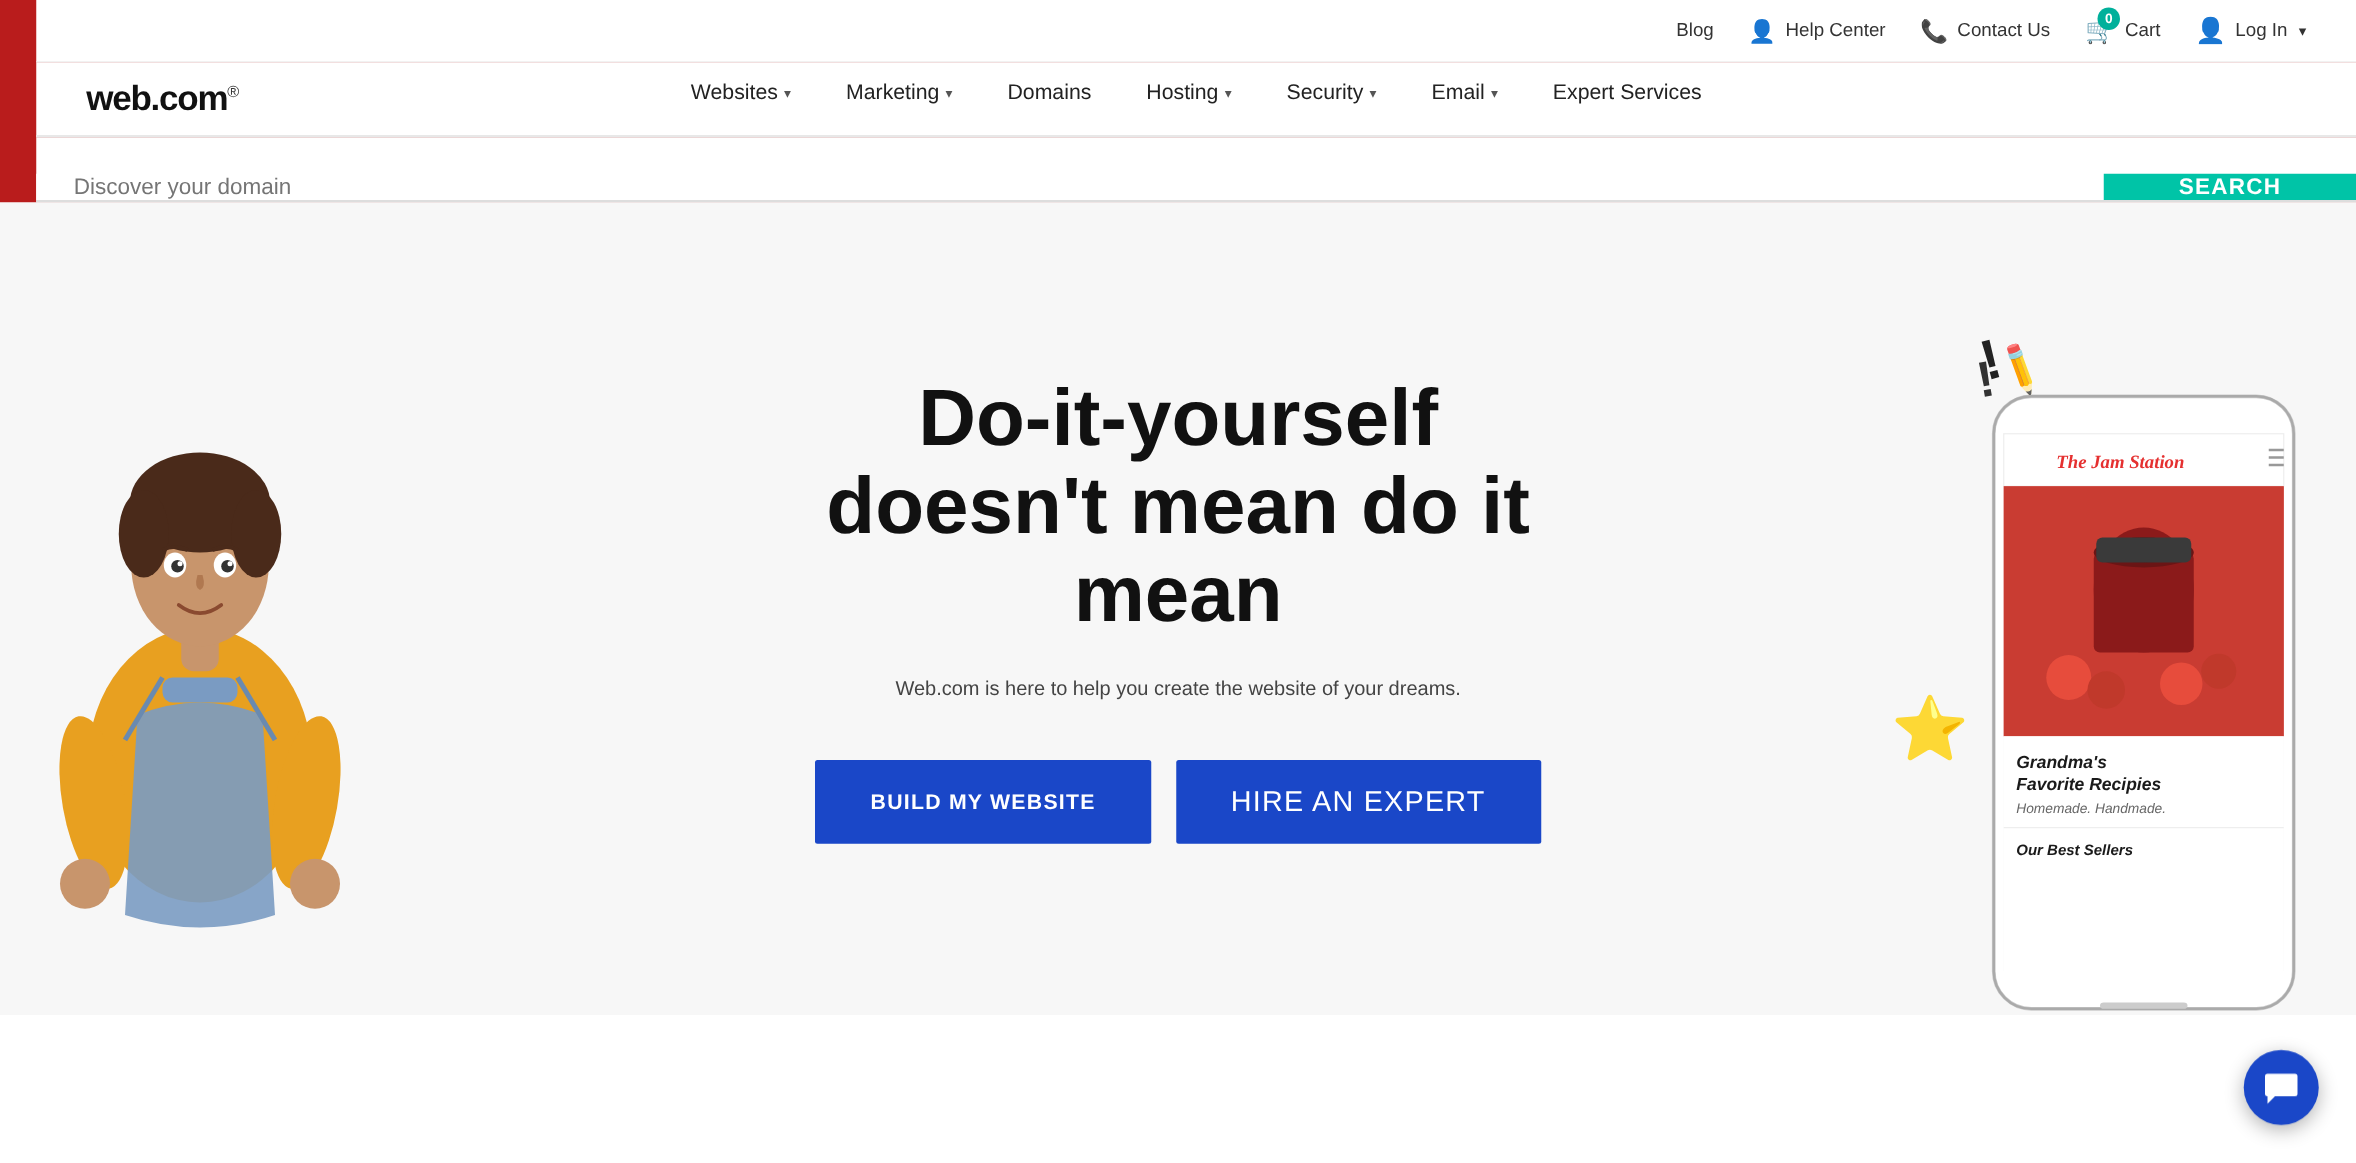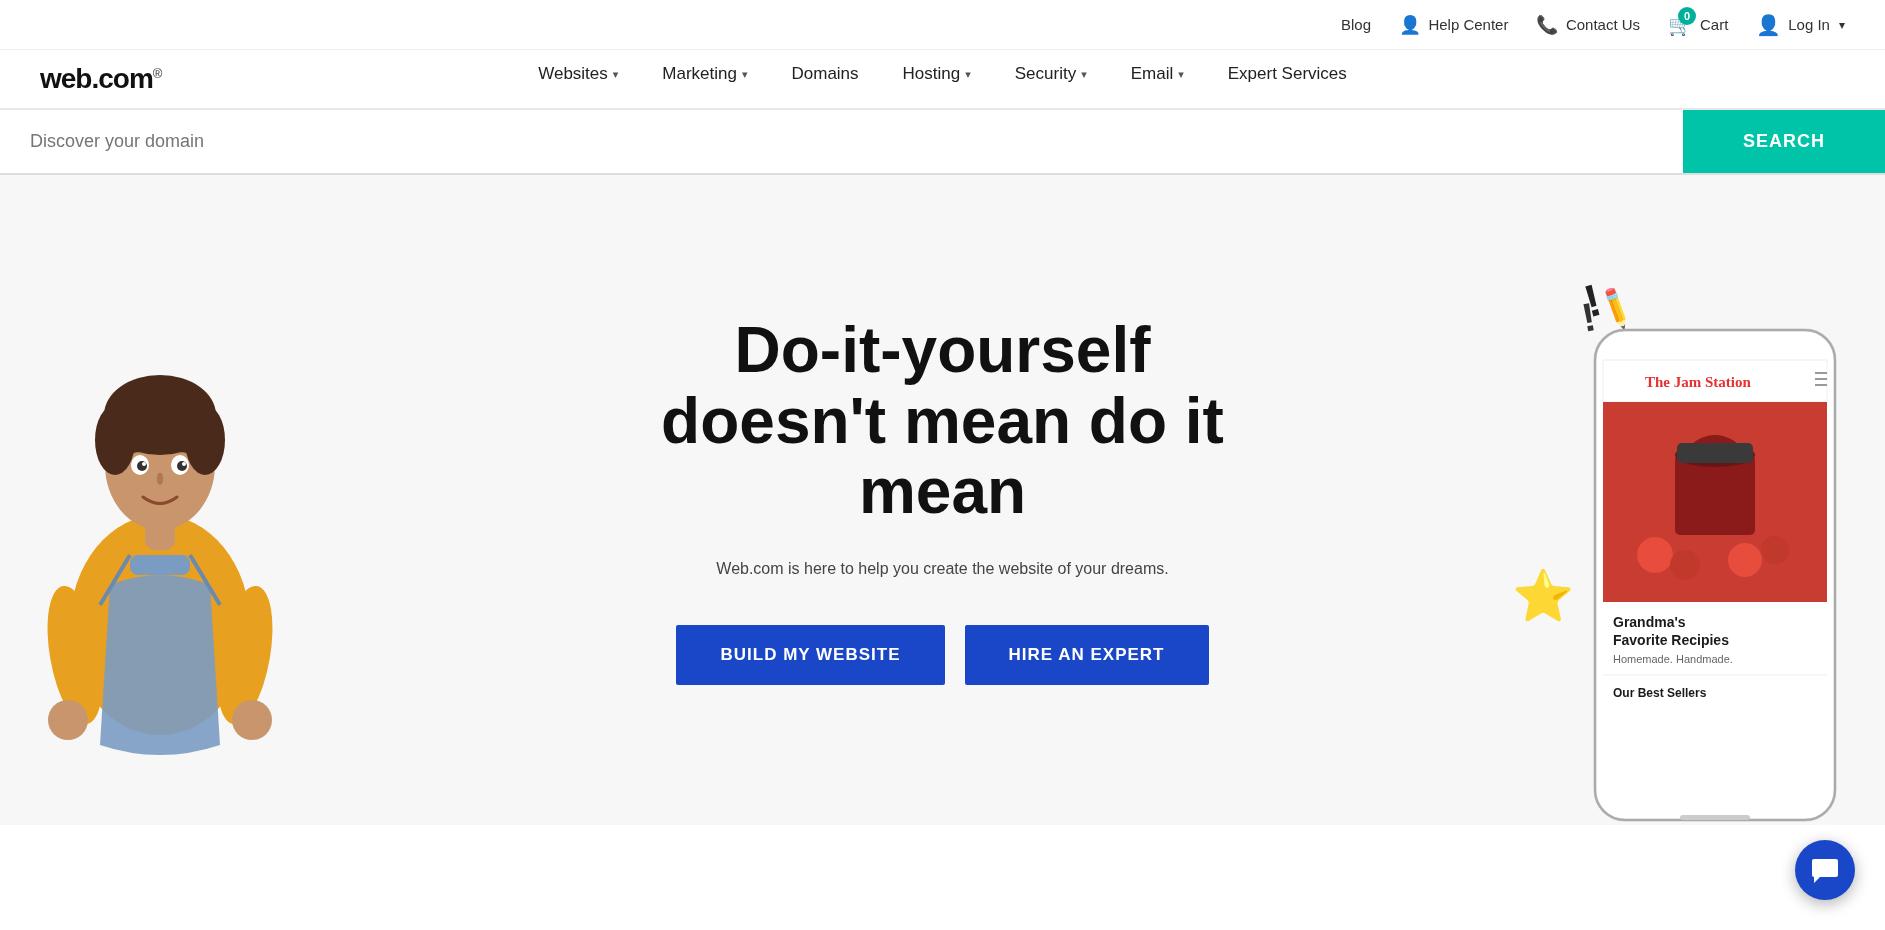--- a/index.html
+++ b/index.html
@@ -74,23 +74,24 @@
     }
     .nav-chevron {
       font-size: 11px;
       color: #555;
     }
 
     
     .search-section {
       display: flex;
       width: 100%;
-      height: 65px;
+      height: 52px;
       border-bottom: 2px solid #ddd;
       background: #fff;
+      align-items: flex-end;
     }
     .search-input {
       flex: 1;
       border: none;
       outline: none;
       font-size: 18px;
       color: #999;
       padding: 0 30px;
       background: #fff;
     }
@@ -172,38 +173,39 @@
       letter-spacing: 1px;
       text-transform: uppercase;
       padding: 20px 44px;
       border: none;
       cursor: pointer;
       border-radius: 2px;
     }
     .btn-expert {
       background: #1a47c8;
       color: #fff;
-      font-size: 17px;
-      font-weight: 700;
+      font-size: 23px;
+      font-weight: 400;
       letter-spacing: 1px;
       text-transform: uppercase;
       padding: 20px 44px;
       border: none;
       cursor: pointer;
       border-radius: 2px;
     }
 
     
     .hero-phone {
       position: absolute;
       right: 40px;
       bottom: 0;
       width: 260px;
       height: 500px;
       z-index: 2;
+      font-style: italic;
     }
 
     
     .phone-mockup {
       width: 260px;
       height: 500px;
     }
 
     
     .chat-btn {
@@ -240,20 +242,21 @@
       font-size: 40px;
       color: #333;
       z-index: 2;
       font-weight: 900;
       transform: rotate(-10deg);
     }
 
     .header-wrapper {
       position: relative;
       background: #b91c1c;
+      padding-left: 29px;
     }
 
     .top-utility-bar {
       display: flex;
       justify-content: flex-end;
       align-items: center;
       padding: 0 40px;
       height: 50px;
       background: #fff;
       border-bottom: 1px solid #eee;

